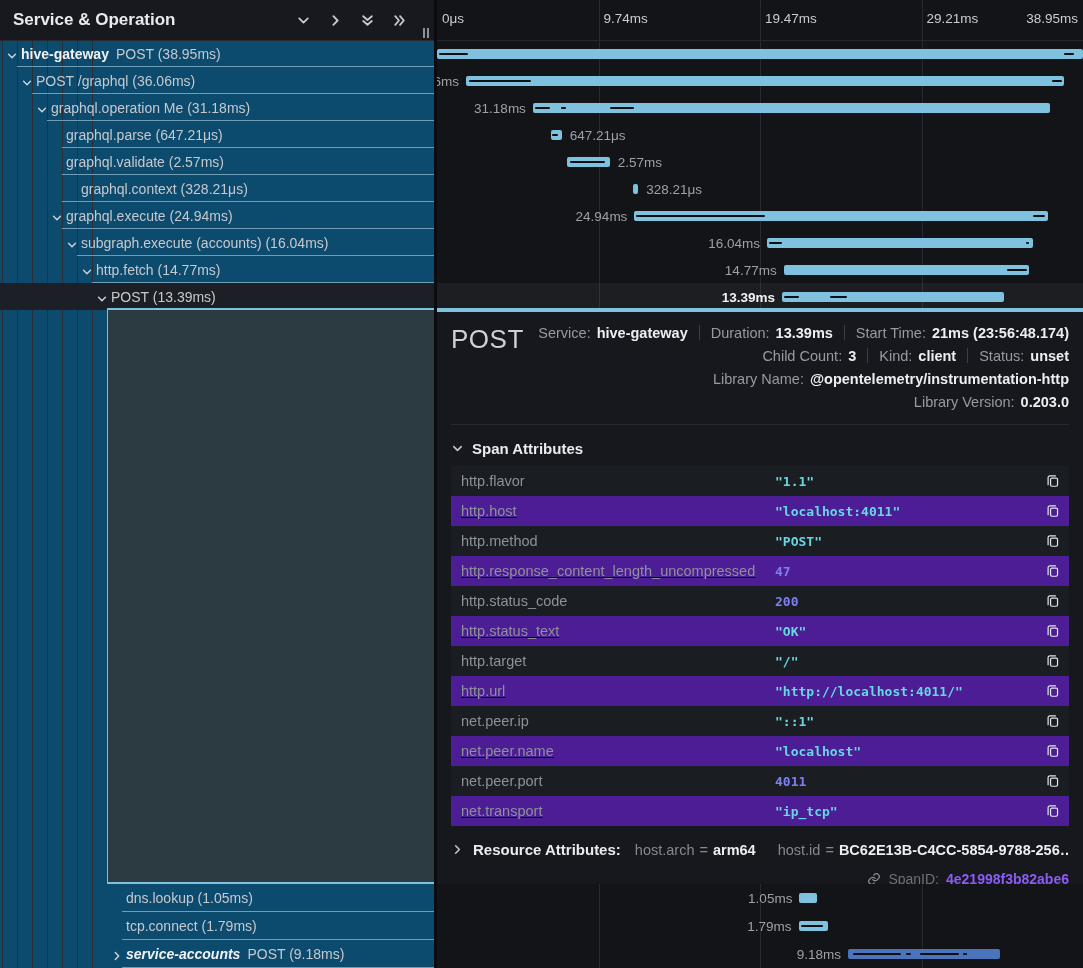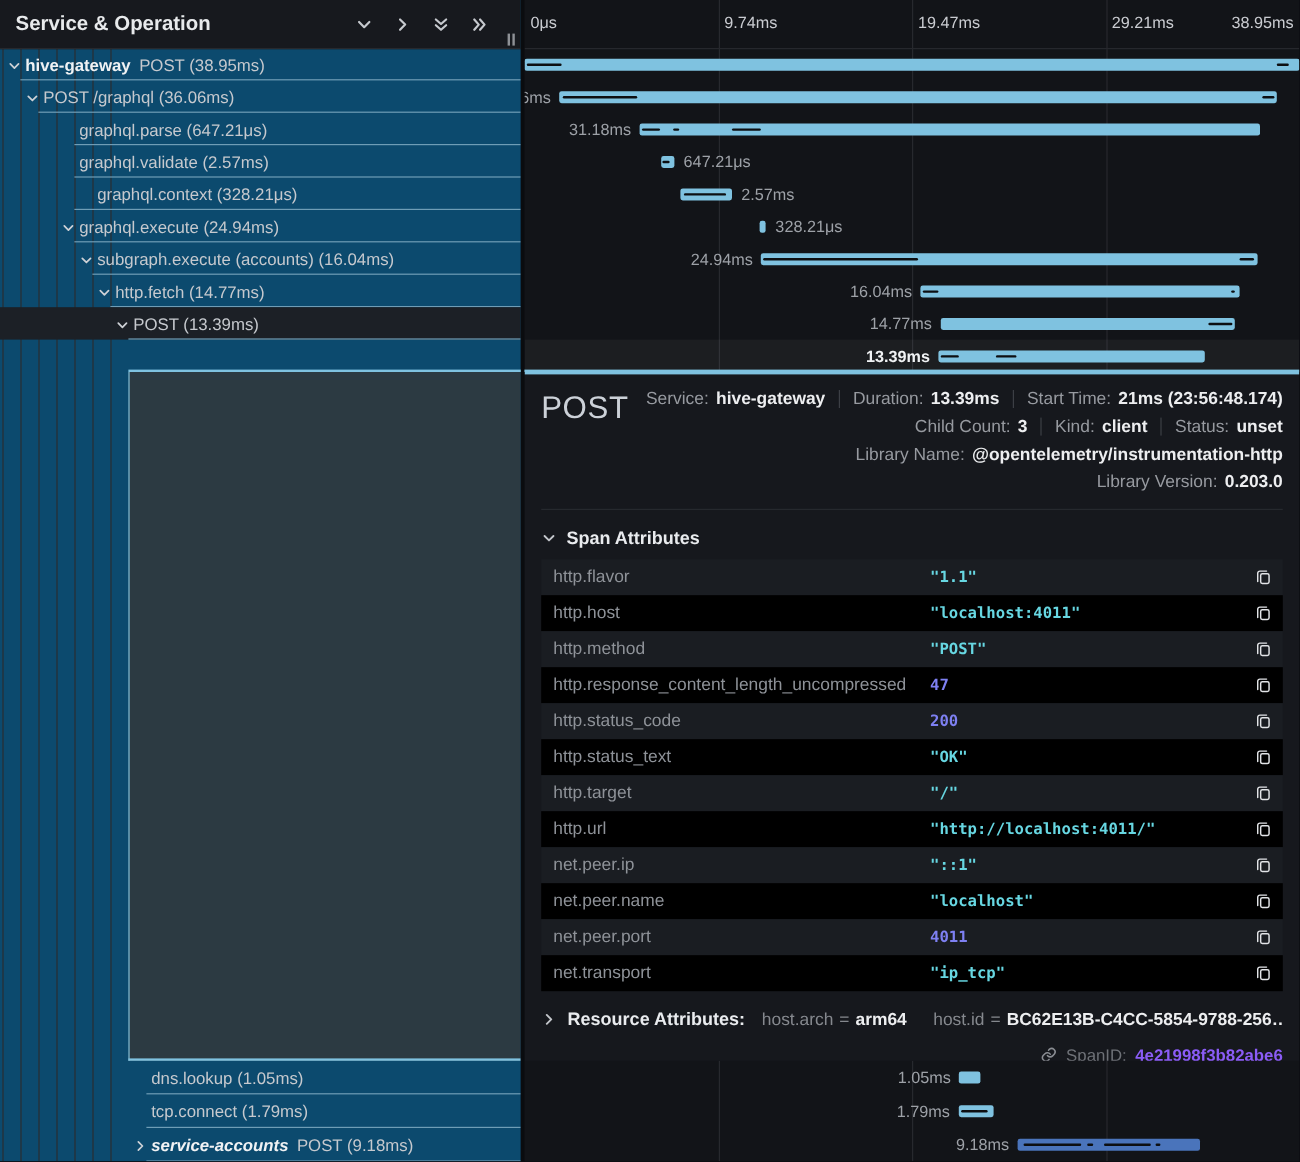--- a/index.html
+++ b/index.html
@@ -51,21 +51,21 @@
   .d-line{display:flex;align-items:center;height:21px;font-size:14.5px;}
   .d-lab{color:#979aa0;margin-right:6px;white-space:pre;}
   .d-val{color:#edeef0;font-weight:700;white-space:pre;}
   .d-sep{width:1px;height:15px;background:#3c3f45;margin:0 11px;}
   .sect-head{display:flex;align-items:center;gap:8px;margin-top:15px;color:#e9ebee;
              font-size:15px;font-weight:700;cursor:pointer;}
   .sect-head .chev{color:#c3c6cb;display:flex;}
   .attr-table{margin-top:9px;}
   .arow{position:relative;display:flex;align-items:center;height:30px;padding:0 10px;box-sizing:border-box;}
   .arow.odd{background:#1a1d22;}
-  .arow.even{background:#000000;text-decoration:underline;}
+  .arow.even{background:#4c1d95;text-decoration:underline;}
   .akey{font-size:14.5px;color:#8e9298;}
   .aval{position:absolute;left:324px;font-family:"DejaVu Sans Mono","Liberation Mono",monospace;
         font-size:13px;font-weight:700;}
   .aval.string{color:#67d7e2;}
   .aval.number{color:#7e80f2;}
   .copy-btn{position:absolute;right:9px;top:50%;transform:translateY(-50%);display:flex;
             color:#e2e4e7;cursor:pointer;background:none;border:none;padding:0;}
   .res-row{display:flex;align-items:center;margin-top:15px;font-size:14.5px;cursor:pointer;white-space:nowrap;overflow:hidden;}
   .res-row .chev{color:#c3c6cb;display:flex;margin-right:9px;}
   .res-title{font-weight:700;color:#e9ebee;font-size:15px;margin-right:14px;}
@@ -138,20 +138,27 @@
             </svg></span>
           <span class="tlabel" style="left: 21px;"><span class="svc">hive-gateway</span>POST (38.95ms)</span>
           <div class="uline" style="left: 17px;"></div>
         </div>
         <div class="trow" style="height: 27px;">
           <span class="chev" style="left: 21px;"><svg width="12" height="12" viewBox="0 0 14 14">
               <path d="M3 5l4 4 4-4" fill="none" stroke="currentColor" stroke-width="1.7" stroke-linecap="round" stroke-linejoin="round"></path>
             </svg></span>
           <span class="tlabel" style="left: 36px;">POST /graphql (36.06ms)</span>
           <div class="uline" style="left: 32px;"></div>
+        </div>
+        <div class="trow" style="height: 27px;">
+          <span class="chev" style="left: 36px;"><svg width="12" height="12" viewBox="0 0 14 14">
+              <path d="M3 5l4 4 4-4" fill="none" stroke="currentColor" stroke-width="1.7" stroke-linecap="round" stroke-linejoin="round"></path>
+            </svg></span>
+          <span class="tlabel" style="left: 51px;">graphql.operation Me (31.18ms)</span>
+          <div class="uline" style="left: 47px;"></div>
         </div>
         <div class="trow" style="height: 27px;">
           <span class="tlabel" style="left: 66px;">graphql.parse (647.21μs)</span>
           <div class="uline" style="left: 62px;"></div>
         </div>
         <div class="trow" style="height: 27px;">
           <span class="tlabel" style="left: 66px;">graphql.validate (2.57ms)</span>
           <div class="uline" style="left: 62px;"></div>
         </div>
         <div class="trow" style="height: 27px;">

